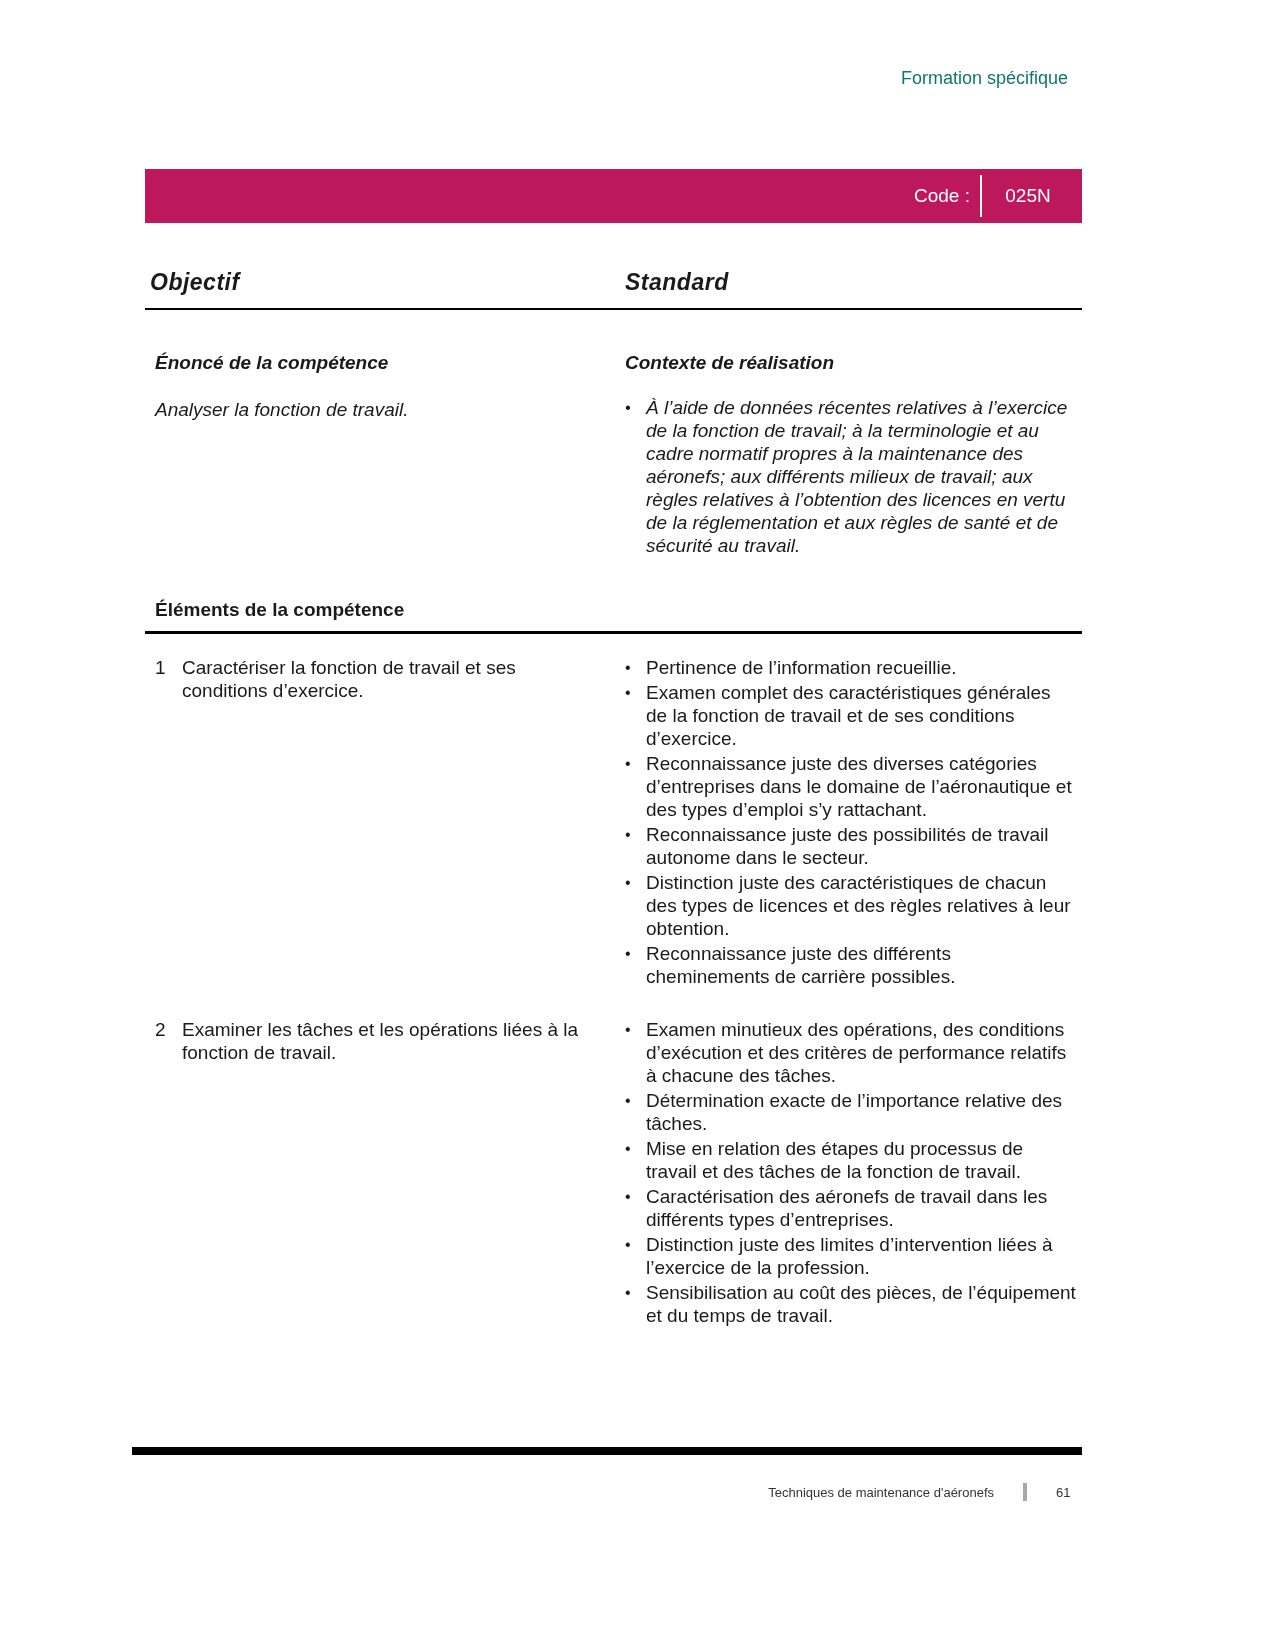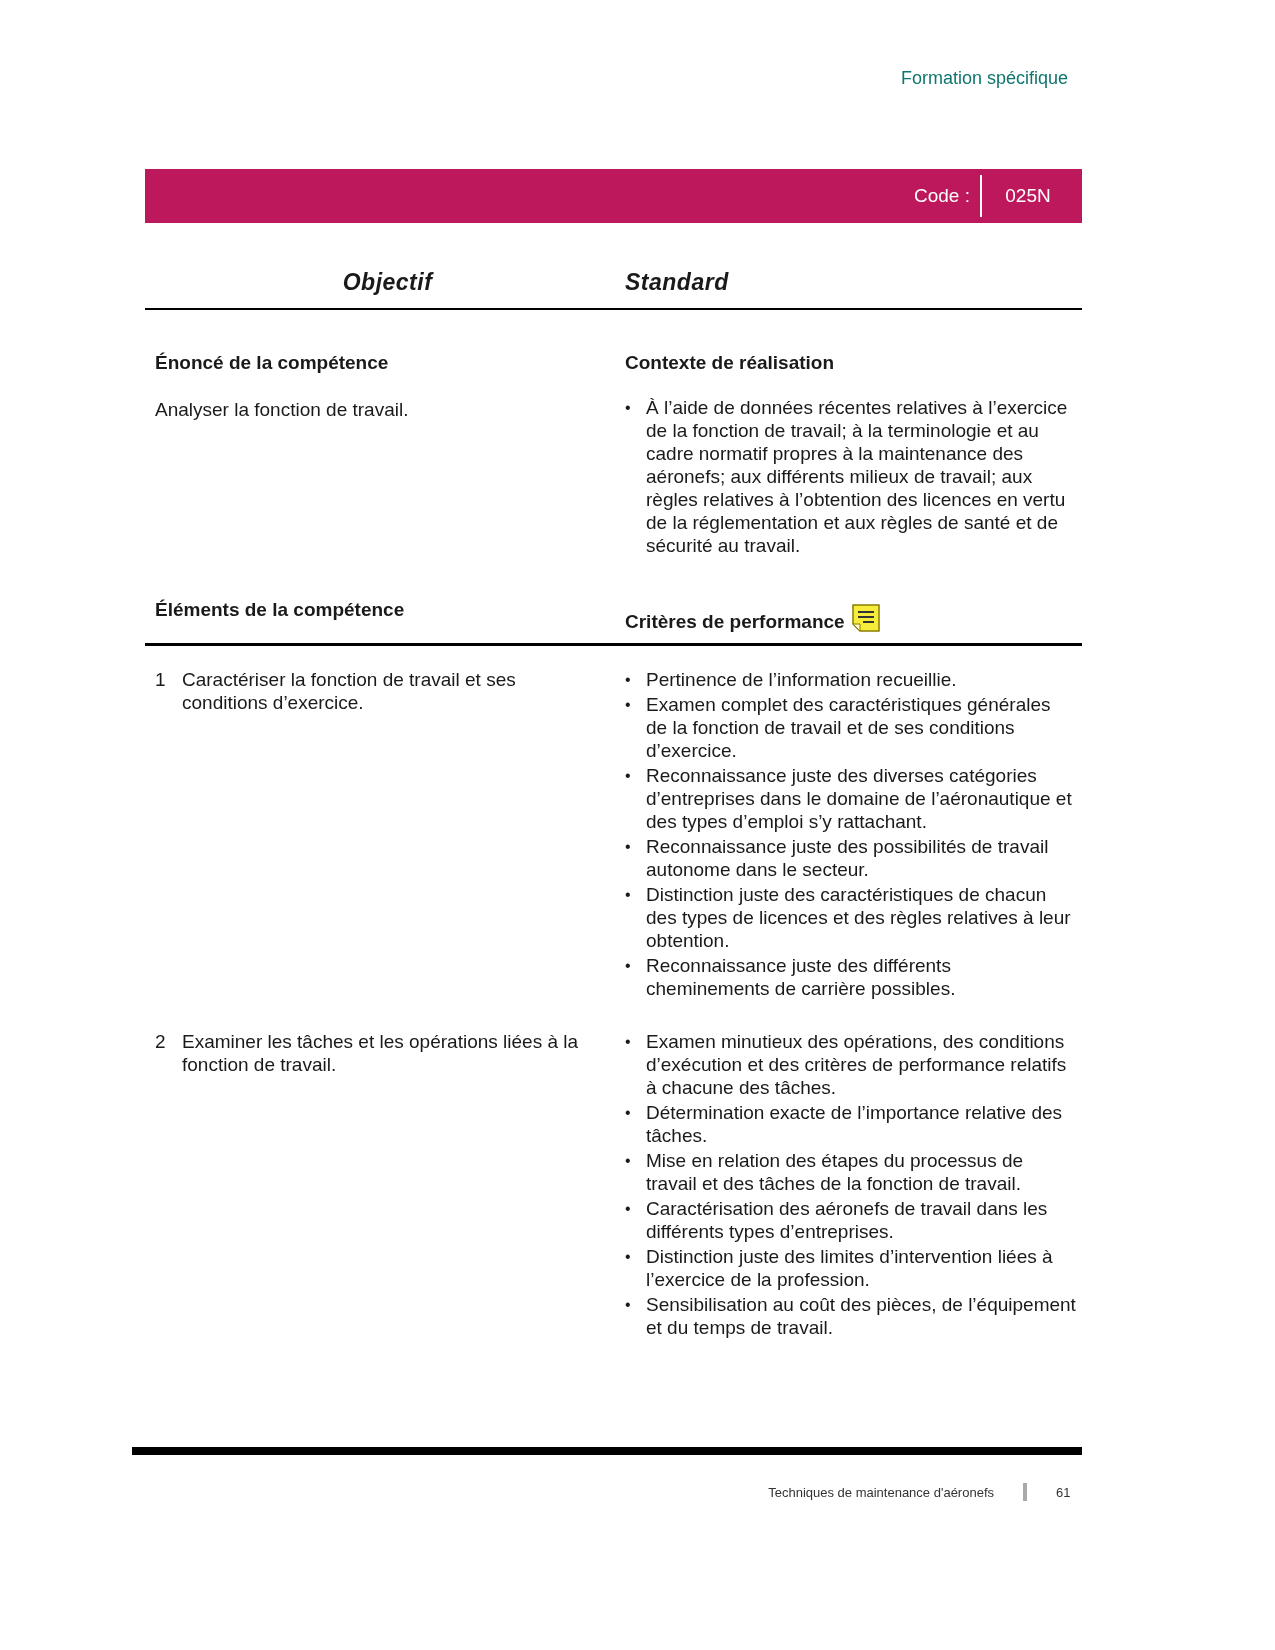--- a/index.html
+++ b/index.html
@@ -38,34 +38,34 @@
   }
   .code-bar .code-value {
     width:92px; text-align:center; margin-right:8px;
   }
   .col-headers {
     margin-top:46px;
     display:flex;
     border-bottom:2px solid #000;
     padding-bottom:12px;
   }
-  .col-headers .left { width:480px; flex-shrink:0; padding-left:5px;text-align:center; }
+  .col-headers .left { width:480px; flex-shrink:0; padding-left:5px; }
   .col-headers .right { flex:1; }
   .col-title {
     font-size:23px;
     font-weight:bold;
     font-style:italic;
     letter-spacing:0.5px;
   }
   .row { display:flex; }
   .row .left-col { width:480px; flex-shrink:0; padding-left:10px; padding-right:40px; }
   .row .right-col { flex:1; padding-right:6px; }
   .sec-title { font-size:19px; font-weight:bold; }
   .body-text { font-size:19px; line-height:23px; }
-  .enonce-row { margin-top:42px; }
+  .enonce-row { margin-top:42px;font-style:italic; }
   .enonce-row .body-text { margin-top:24px; }
   ul.bullets { list-style:none; margin-top:22px; }
   ul.bullets li {
     display:flex;
     font-size:19px;
     line-height:23px;
   }
   ul.bullets li .dot {
     width:21px; flex-shrink:0;
     font-size:16px;
@@ -151,32 +151,20 @@
             <span>À l’aide de données récentes relatives à l’exercice de la fonction de travail; à la terminologie et au cadre normatif propres à la maintenance des aéronefs; aux différents milieux de travail; aux règles relatives à l’obtention des licences en vertu de la réglementation et aux règles de santé et de sécurité au travail.</span>
           </li>
         </ul>
       </div>
     </div>
 
     <div class="section-header-row">
       <div class="left">
         <span class="sec-title">Éléments de la compétence</span>
       </div>
-      <div class="right">
-        <span class="sec-title">Critères de performance</span>
-        <span class="note-icon">
-          <svg width="30" height="30" viewBox="0 0 30 30">
-            <path d="M2 2 H28 V28 H9 L2 21 Z" fill="#f7ec3a" stroke="#8a7d00" stroke-width="1.5"></path>
-            <path d="M2 21 L9 21 L9 28 Z" fill="#fffbd0" stroke="#8a7d00" stroke-width="1"></path>
-            <line x1="7" y1="9" x2="23" y2="9" stroke="#333" stroke-width="2"></line>
-            <line x1="7" y1="14" x2="23" y2="14" stroke="#333" stroke-width="2"></line>
-            <line x1="12" y1="19" x2="23" y2="19" stroke="#333" stroke-width="2"></line>
-          </svg>
-        </span>
-      </div>
     </div>
 
     <div class="row element-row">
       <div class="left-col">
         <span class="num">1</span>
         <span class="body-text">Caractériser la fonction de travail et ses conditions d’exercice.</span>
       </div>
       <div class="right-col">
         <ul class="bullets">
           <li>

